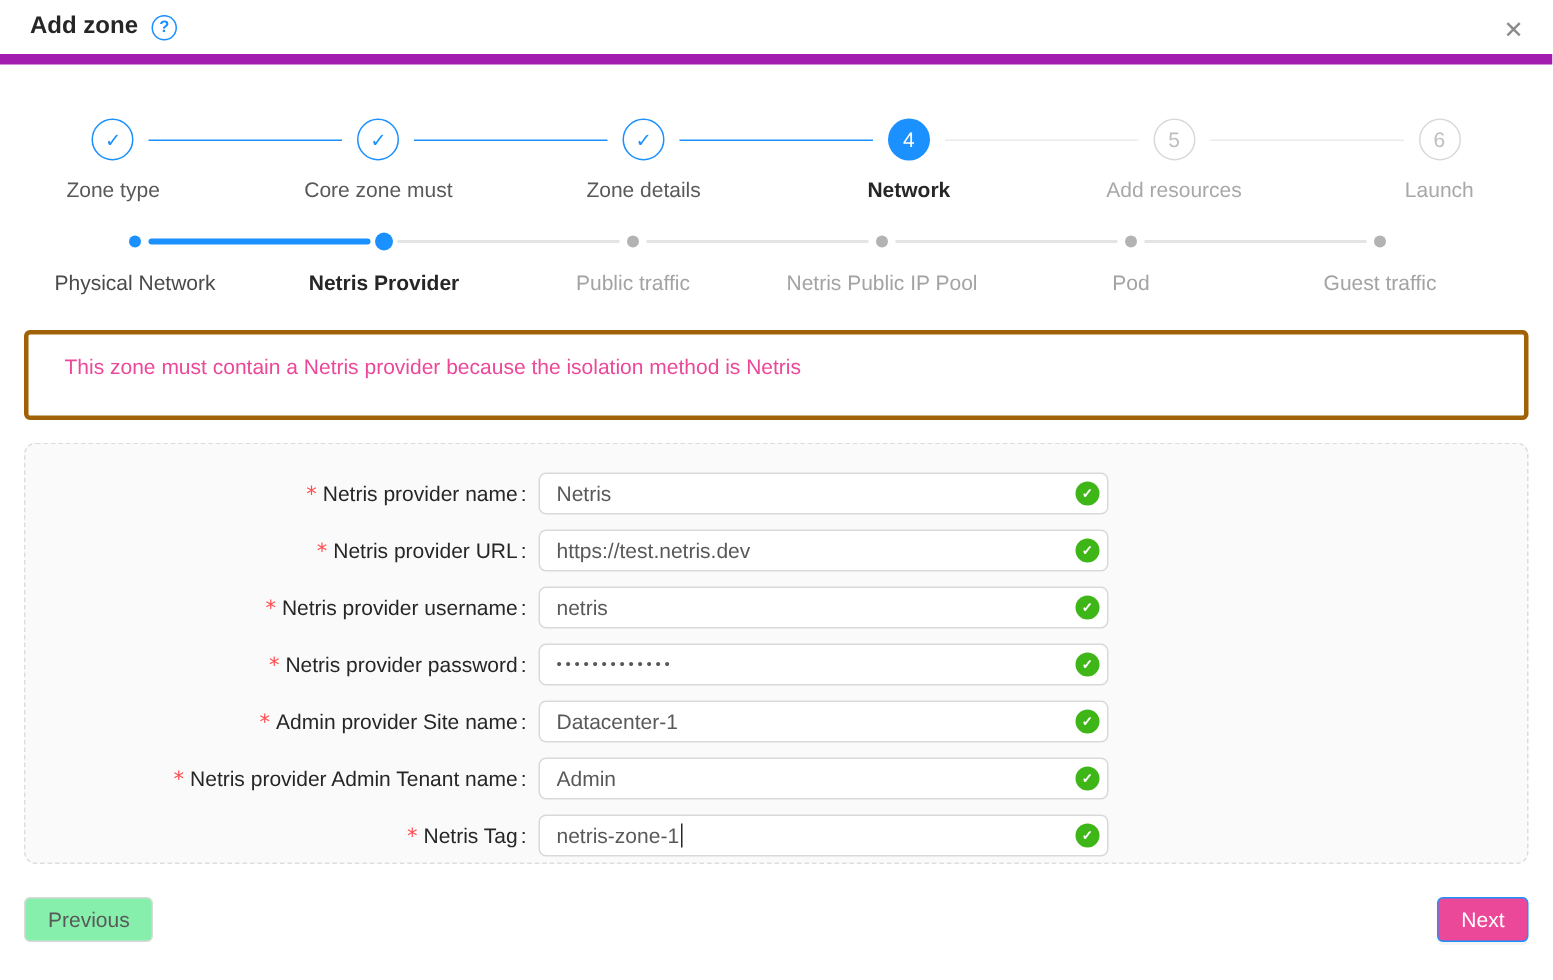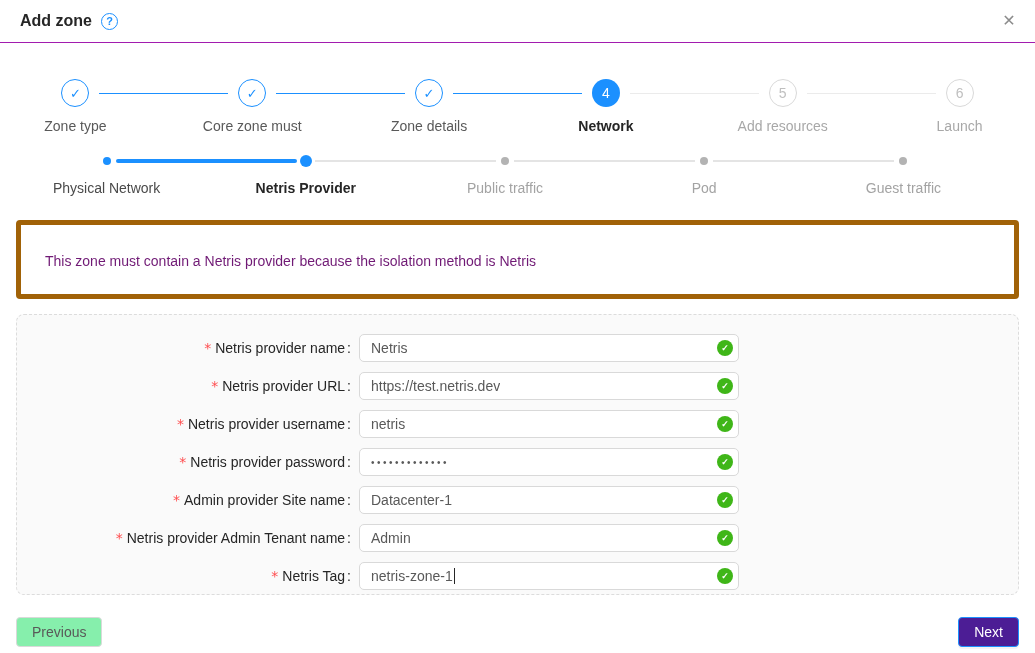--- a/index.html
+++ b/index.html
@@ -1,21 +1,21 @@
 <!DOCTYPE html>
 <html><head>
 <meta charset="utf-8">
 <style>
   * { margin:0; padding:0; box-sizing:border-box; }
   html,body { width:1035px; height:653px; background:#fff; overflow:hidden;
               font-family:"Liberation Sans", sans-serif; }
 
   
   .modal-header { height:43px; display:flex; align-items:center; padding:0 20px;
-                  border-bottom:1px solid #a21caf; position:relative; }
+                  border-bottom:7px solid #a21caf; position:relative; }
   .modal-title { font-size:16px; font-weight:700; color:#262626; }
   .help-icon { display:inline-flex; align-items:center; justify-content:center;
                width:17px; height:17px; border:1.4px solid #1b90ff; border-radius:50%;
                color:#1b90ff; font-size:11px; font-weight:700; margin-left:9px; cursor:pointer; }
   .close-icon { position:absolute; right:16px; top:11px; width:20px; height:20px;
                 color:#8c8c8c; font-size:16px; line-height:20px; text-align:center; cursor:pointer; }
 
   
   .steps-main { display:flex; margin:36px -13px 0; }
   .m-step { flex:1; position:relative; text-align:center; }
@@ -44,22 +44,22 @@
   .s-step.line-blue::before { background:#1b90ff; height:4px; top:4px; border-radius:2px; }
   .s-dot { border-radius:50%; position:relative; z-index:1; }
   .s-step.done  .s-dot { width:8px;  height:8px;  background:#1b90ff; }
   .s-step.active .s-dot { width:12px; height:12px; background:#1b90ff; }
   .s-step.wait  .s-dot { width:8px;  height:8px;  background:#b3b3b3; }
   .s-label { margin-top:13px; font-size:14px; color:#4a4a4a; }
   .s-step.active .s-label { color:#262626; font-weight:700; }
   .s-step.wait   .s-label { color:#a3a3a3; }
 
   
-  .notice { margin:24px 16px 0; border:5px solid #a16207; border-radius:4px;
-            padding:28px 24px 25px; font-size:14px; color:#701a75; }
+  .notice { margin:24px 16px 0; border:3px solid #a16207; border-radius:4px;
+            padding:13px 24px 25px; font-size:14px; color:#ec4899; }
 
   
   .form-panel { margin:15px 16px 0; height:281px; background:#fafafa;
                 border:1px dashed #dcdcdc; border-radius:8px; padding-top:19px; }
   .form-row { display:flex; align-items:center; margin-bottom:10px; }
   .form-label { width:342px; text-align:right; padding-right:8px; font-size:14px;
                 color:#262626; white-space:nowrap; }
   .req { color:#ff4d4f; margin-right:4px; font-family:"DejaVu Sans", sans-serif; }
   .colon { margin-left:2px; }
   .input-box { position:relative; width:380px; height:28px; background:#fff;
@@ -72,21 +72,21 @@
   .valid-badge { position:absolute; right:5px; top:50%; transform:translateY(-50%);
                  width:16px; height:16px; border-radius:50%; background:#3fb618;
                  color:#fff; font-size:9px; font-weight:700; display:flex;
                  align-items:center; justify-content:center; }
 
   
   .footer { margin:22px 16px 0; display:flex; justify-content:space-between; }
   .btn { height:30px; padding:0 15px; font-size:14px; border-radius:4px; cursor:pointer;
          font-family:"Liberation Sans", sans-serif; }
   .btn-prev { background:#86efac; border:1px solid #d9d9d9; color:#595959; }
-  .btn-next { background:#4c1d95; border:1px solid #1b90ff; color:#fff;
+  .btn-next { background:#ec4899; border:1px solid #1b90ff; color:#fff;
               box-shadow:0 2px 0 rgba(0,0,0,.045); }
 </style>
 </head>
 <body>
 
 <div class="modal-header">
   <span class="modal-title">Add zone</span>
   <span class="help-icon">?</span>
   <span class="close-icon">✕</span>
 </div>
@@ -134,20 +134,26 @@
   <div class="s-step wait">
     <div class="s-dot-row">
         <span class="s-dot"></span>
       </div>
     <div class="s-label">Public traffic</div>
   </div>
   <div class="s-step wait">
     <div class="s-dot-row">
         <span class="s-dot"></span>
       </div>
+    <div class="s-label">Netris Public IP Pool</div>
+  </div>
+  <div class="s-step wait">
+    <div class="s-dot-row">
+        <span class="s-dot"></span>
+      </div>
     <div class="s-label">Pod</div>
   </div>
   <div class="s-step wait">
     <div class="s-dot-row">
         <span class="s-dot"></span>
       </div>
     <div class="s-label">Guest traffic</div>
   </div>
 </div>
 

